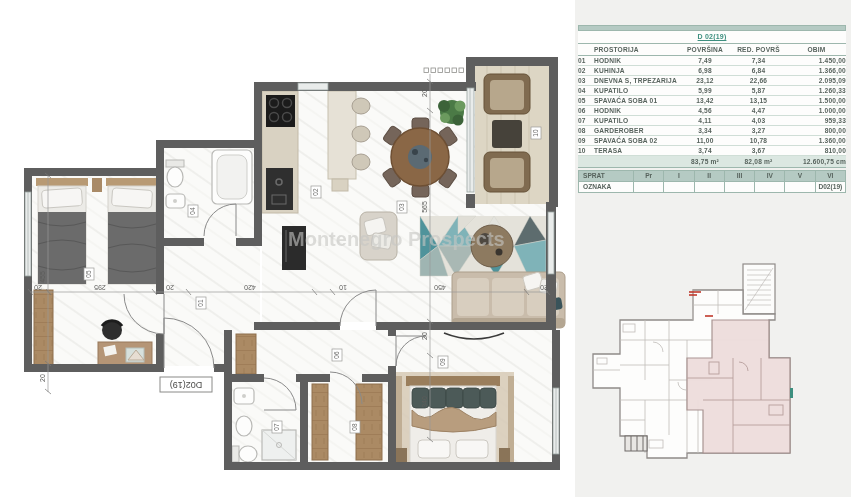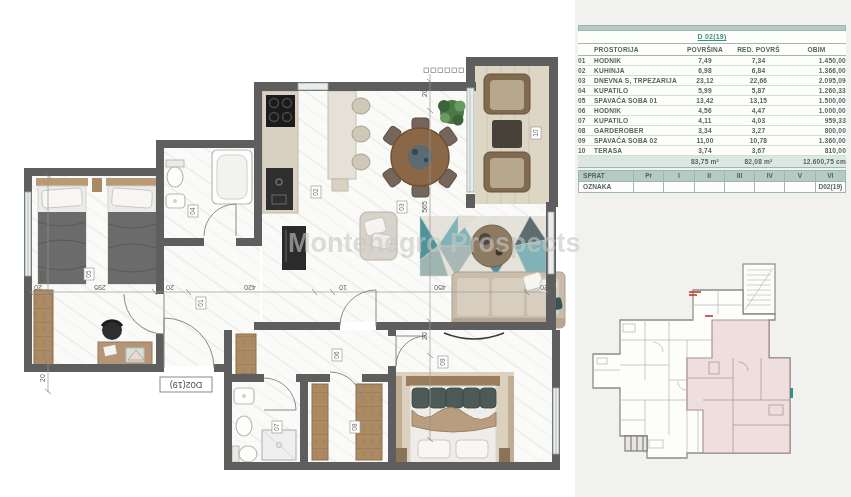--- a/index.html
+++ b/index.html
@@ -2,21 +2,21 @@
 <html><head>
 <meta charset="utf-8">
 <style>
   html,body{margin:0;padding:0;}
   body{background:#e9e9e7;font-family:"Liberation Sans",sans-serif;}
   .canvas{position:relative;width:851px;height:497px;background:#f1f1ef;overflow:hidden;}
   .paper{position:absolute;left:0;top:0;width:575px;height:497px;background:#ffffff;}
   svg text{font-family:"Liberation Sans",sans-serif;}
 
   
-  .watermark{position:absolute;left:288px;top:228px;width:290px;font-size:27px;font-weight:bold;
+  .watermark{position:absolute;left:288px;top:228px;width:290px;font-size:20px;font-weight:bold;
     color:#c7c7c4;opacity:.6;letter-spacing:0px;white-space:nowrap;pointer-events:none;}
 
   
   .area-table-wrap{position:absolute;left:578px;top:25px;width:268px;font-size:6.6px;
     color:#57635d;font-weight:bold;letter-spacing:.2px;}
   .teal-band{height:6px;background:#b5cac3;border:1px solid #9db7ad;box-sizing:border-box;}
   .tbl-title{height:12px;line-height:12px;text-align:center;background:#fdfdfc;border-bottom:1px solid #9db7ad;}
   .tbl-title span{color:#3d8f7f;text-decoration:underline;font-size:7px;}
   table.area{width:100%;border-collapse:collapse;table-layout:fixed;background:#fdfdfc;}
   table.area col.c-num{width:16px;} table.area col.c-name{width:86px;}

